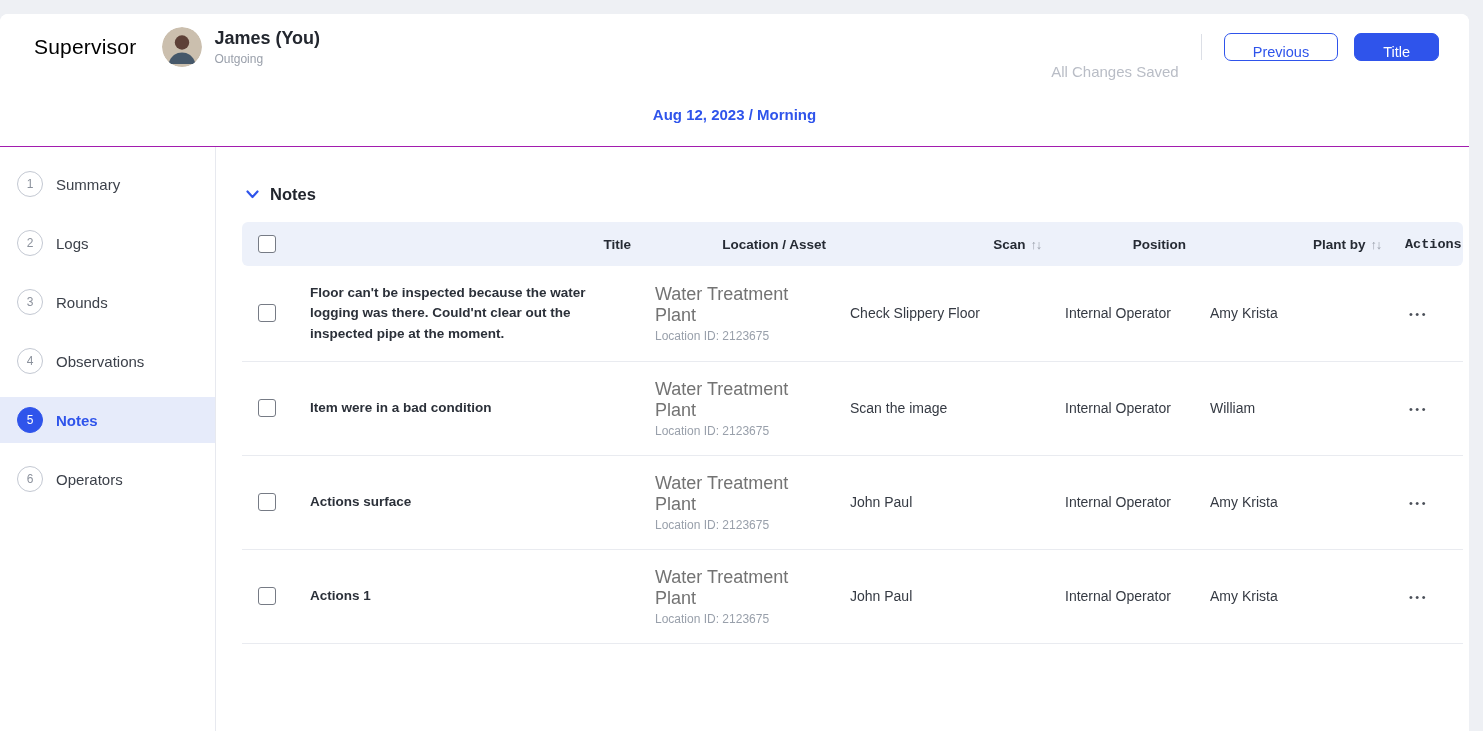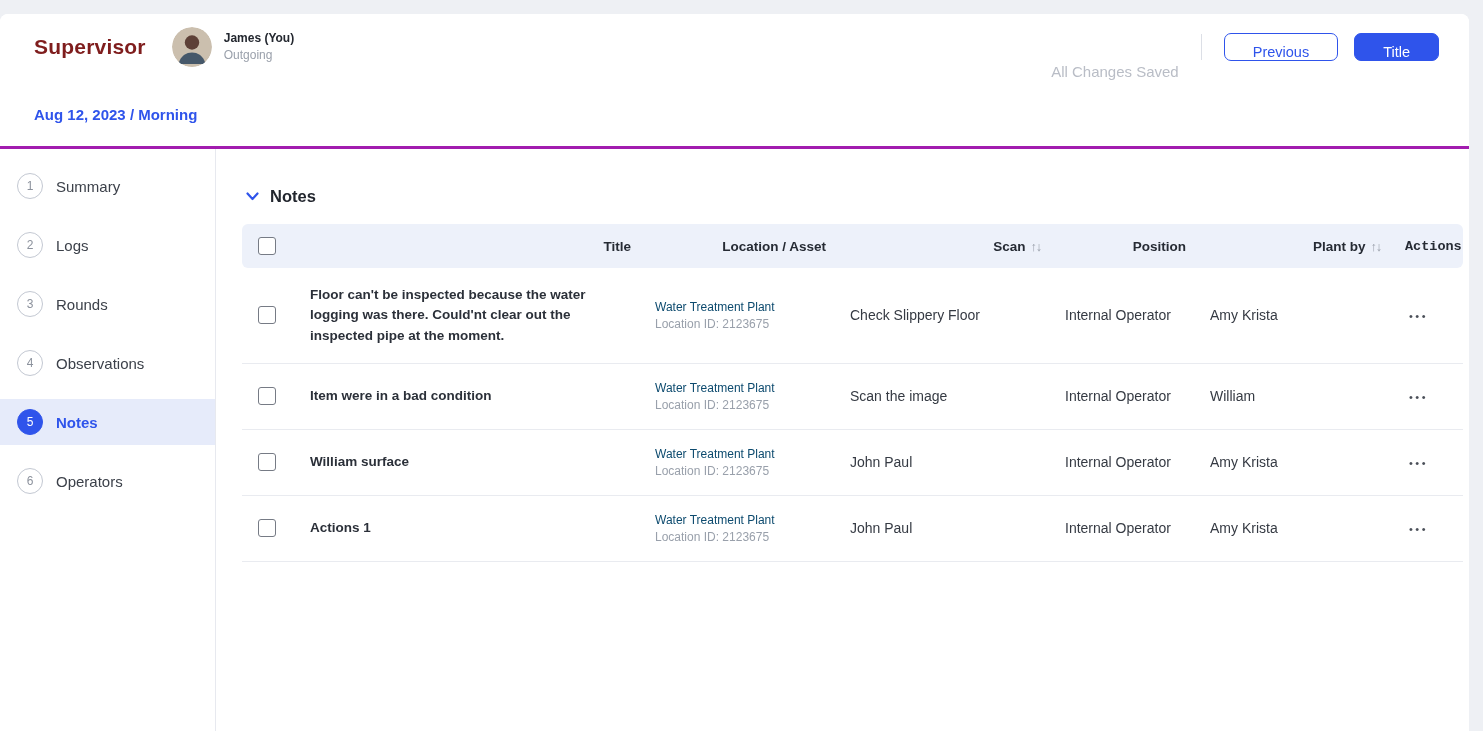--- a/index.html
+++ b/index.html
@@ -18,43 +18,44 @@
     display:flex; flex-direction:column;
     border-radius:8px 8px 0 0;
     overflow:hidden;
   }
   
   .top-header {
     display:flex; align-items:center;
     height:66px; padding:0 30px 0 34px;
     background:#fff;
   }
-  .page-title { font-size:21px; font-weight:700; color:#7f1d1d; letter-spacing:.2px; }
+  .page-title { font-size:21px; font-weight:400; color:#000000; letter-spacing:.2px; }
   .avatar {
     width:40px; height:40px; border-radius:50%; overflow:hidden;
     margin-left:26px; flex:0 0 auto; display:block;
   }
   .avatar svg { display:block; width:100%; height:100%; }
   .user-block { margin-left:12px; line-height:1.25; }
-  .user-name { font-size:12px; font-weight:700; color:#23272f; }
+  .user-name { font-size:18px; font-weight:700; color:#23272f; }
   .user-status { font-size:12px; color:#9aa0ab; margin-top:2px; }
   .header-right { margin-left:auto; display:flex; align-items:center; }
   .save-status { font-size:15px; color:#b9bdc6;margin-top:48px; }
   .v-divider { width:1px; height:26px; background:#dcdfe6; margin:0 22px; }
   .btn {
     height:28px; padding:0 28px; border-radius:7px;
     font-size:14.5px; font-weight:500; font-family:inherit;
     cursor:pointer; line-height:36px;
   }
   .btn-outline { background:#fff; border:1px solid var(--accent); color:var(--accent); margin-right:16px; }
   .btn-filled  { background:var(--accent); border:1px solid var(--accent); color:#fff; }
   
   .date-bar {
     padding:26px 34px 22px 34px;
-    border-bottom:3px solid #a21caf;
+    border-bottom:1px solid #a21caf;
+    text-align:center;
   }
   .date-label { font-size:15px; font-weight:700; color:var(--accent); }
   
   .content { display:flex; flex:1; min-height:0; }
   .sidebar {
     width:216px; flex:0 0 216px;
     border-right:1px solid #e7e9ef;
     padding-top:14px;
   }
   .sb-item {
@@ -97,21 +98,21 @@
     padding:17px 12px; border-bottom:1px solid #e9ebf0;
     vertical-align:middle; font-size:14px; color:#353a43;
   }
   .cell-check, .col-check-h { text-align:left; padding-left:16px; }
   .cb {
     appearance:none; -webkit-appearance:none;
     width:18px; height:18px; border:1.6px solid #767b85; border-radius:3px;
     background:#fff; cursor:pointer; display:block; margin:0;
   }
   .cell-title span { font-size:13.5px; font-weight:700; color:#2b3039; line-height:1.5; display:block; }
-  .loc-name { font-size:12px; color:#0c4a6e; }
+  .loc-name { font-size:18px; color:#737373; }
   .loc-id { font-size:12px; color:#99a0ab; margin-top:3px; }
   .dots {
     background:none; border:none; cursor:pointer; padding:2px 4px;
     font-size:11px; letter-spacing:2.5px; color:#4a4f58; font-family:inherit;
   }
 </style>
 </head>
 <body>
 
 <div class="card">
@@ -246,21 +247,21 @@
     <td class="cell-task">Scan the image</td>
     <td class="cell-pos">Internal Operator</td>
     <td class="cell-raised">William</td>
     <td class="cell-actions"><button class="dots">•••</button></td>
   </tr>
             <tr class="note-row">
     <td class="cell-check">
                 <input type="checkbox" class="cb" style="">
               </td>
     <td class="cell-title">
-                <span>William surface</span>
+                <span>Actions surface</span>
               </td>
     <td class="cell-loc">
       <div class="loc-name">Water Treatment Plant</div>
       <div class="loc-id">Location ID: 2123675</div>
     </td>
     <td class="cell-task">John Paul</td>
     <td class="cell-pos">Internal Operator</td>
     <td class="cell-raised">Amy Krista</td>
     <td class="cell-actions"><button class="dots">•••</button></td>
   </tr>

